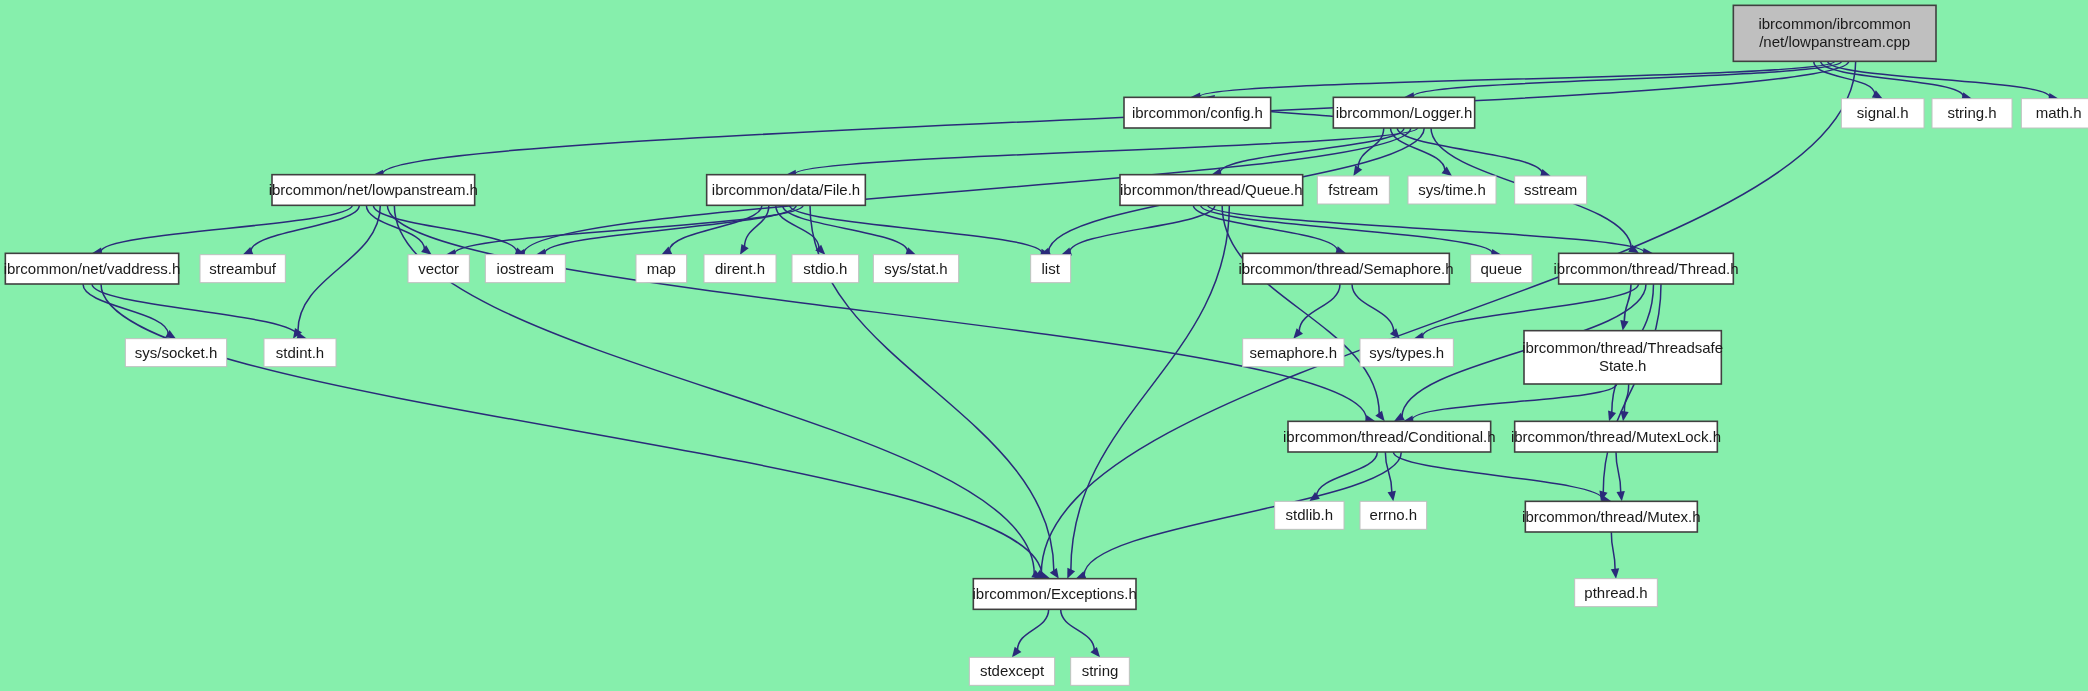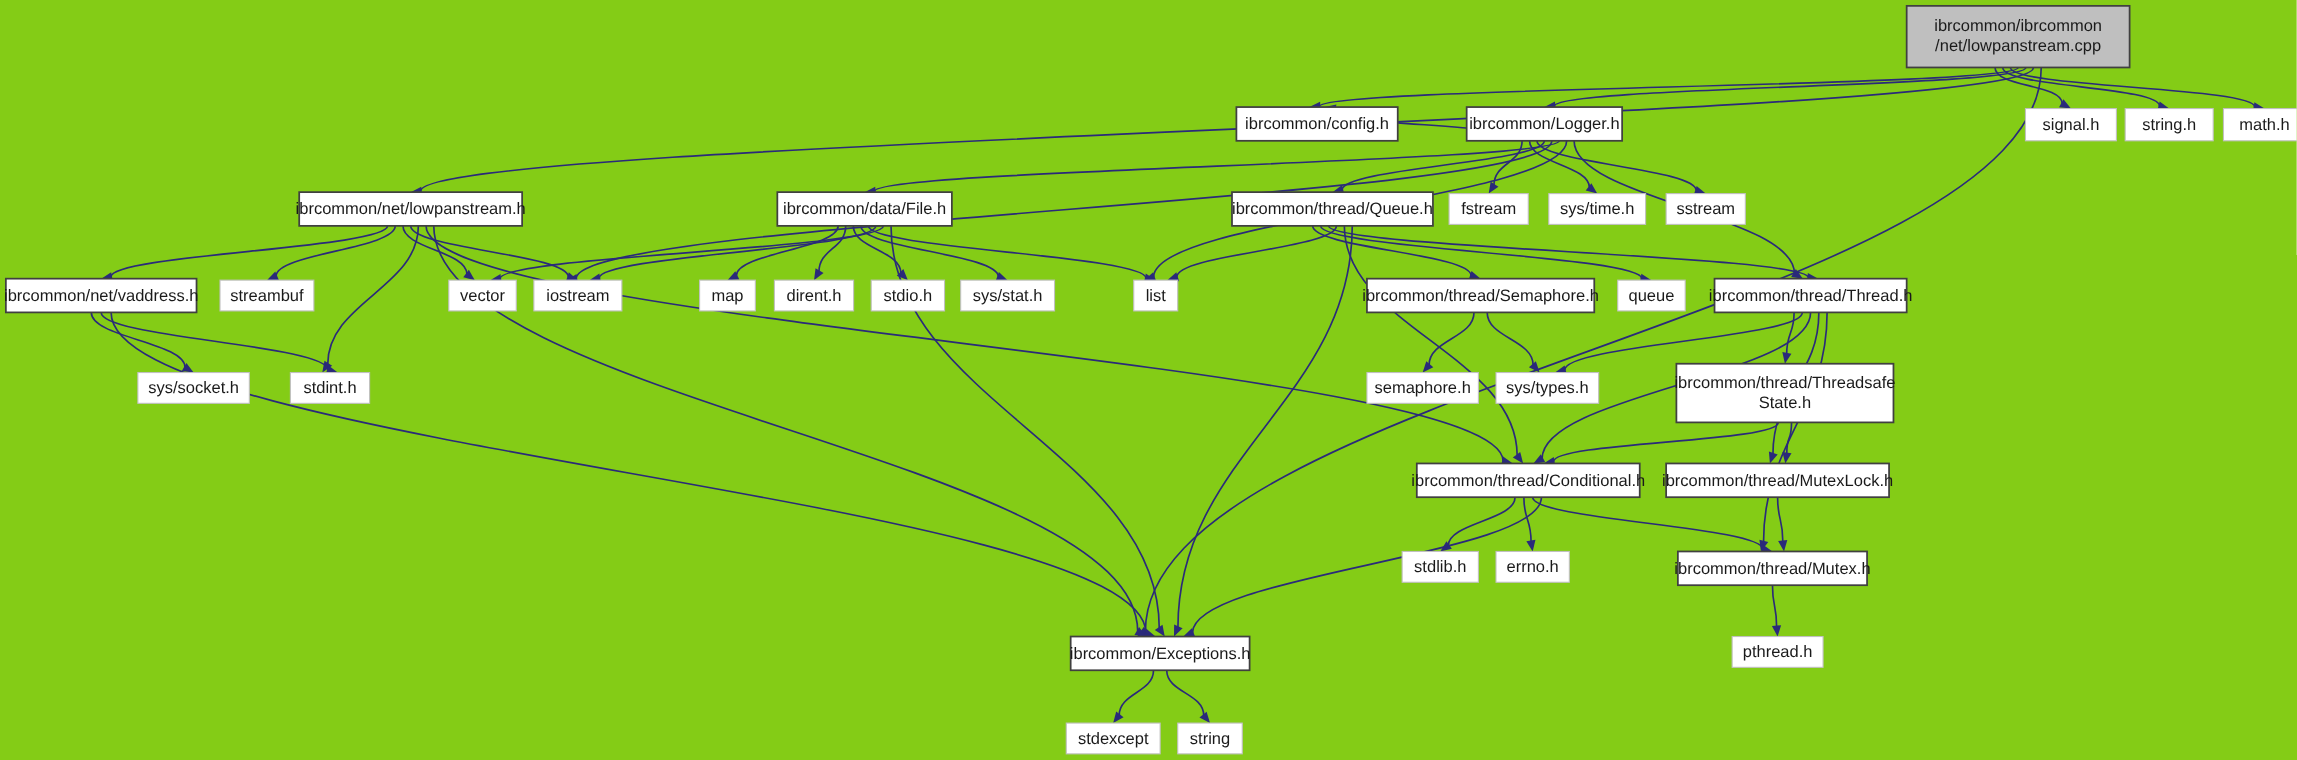--- a/index.html
+++ b/index.html
@@ -1,16 +1,16 @@
 <!DOCTYPE html>
 <html><head>
 <meta charset="utf-8">
 <style>
   html,body{margin:0;padding:0;background:#ffffff;}
-  #graph{width:2088px;height:691px;position:relative;background:#84cc16;
+  #graph{width:2088px;height:691px;position:relative;background:#86efac;
          font-family:"Liberation Sans", sans-serif;text-align:right;}
   svg{position:absolute;left:0;top:0;width:2088px;height:691px;}
   .node-rect{fill:#ffffff;}
   .node-ext{stroke:#c0c0c0;stroke-width:1;}
   .node-int{stroke:#404040;stroke-width:1.6;}
   .node-root{fill:#bfbfbf;stroke:#404040;stroke-width:1.6;}
   .node-label{font-family:"Liberation Sans", sans-serif;font-size:15px;fill:#1a1a1a;
               text-anchor:middle;dominant-baseline:middle;}
   .edge{fill:none;stroke:#2a2a7a;stroke-width:1.5;}
   .arrow{fill:#2a2a7a;}

